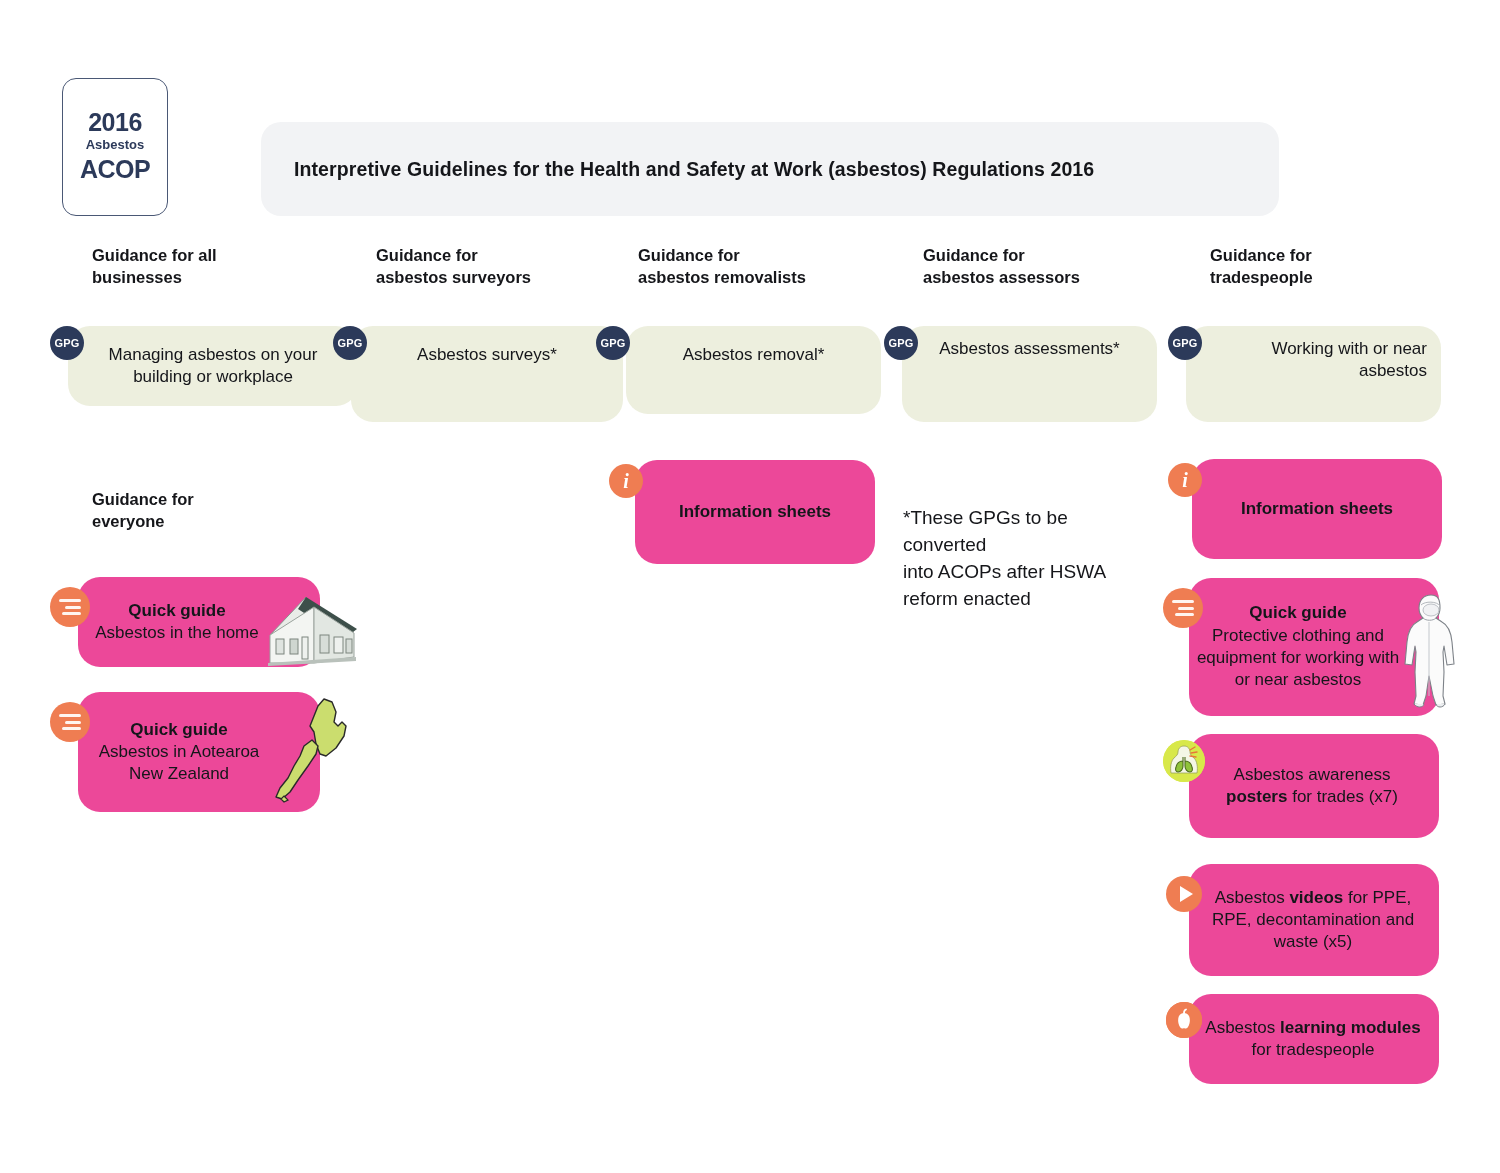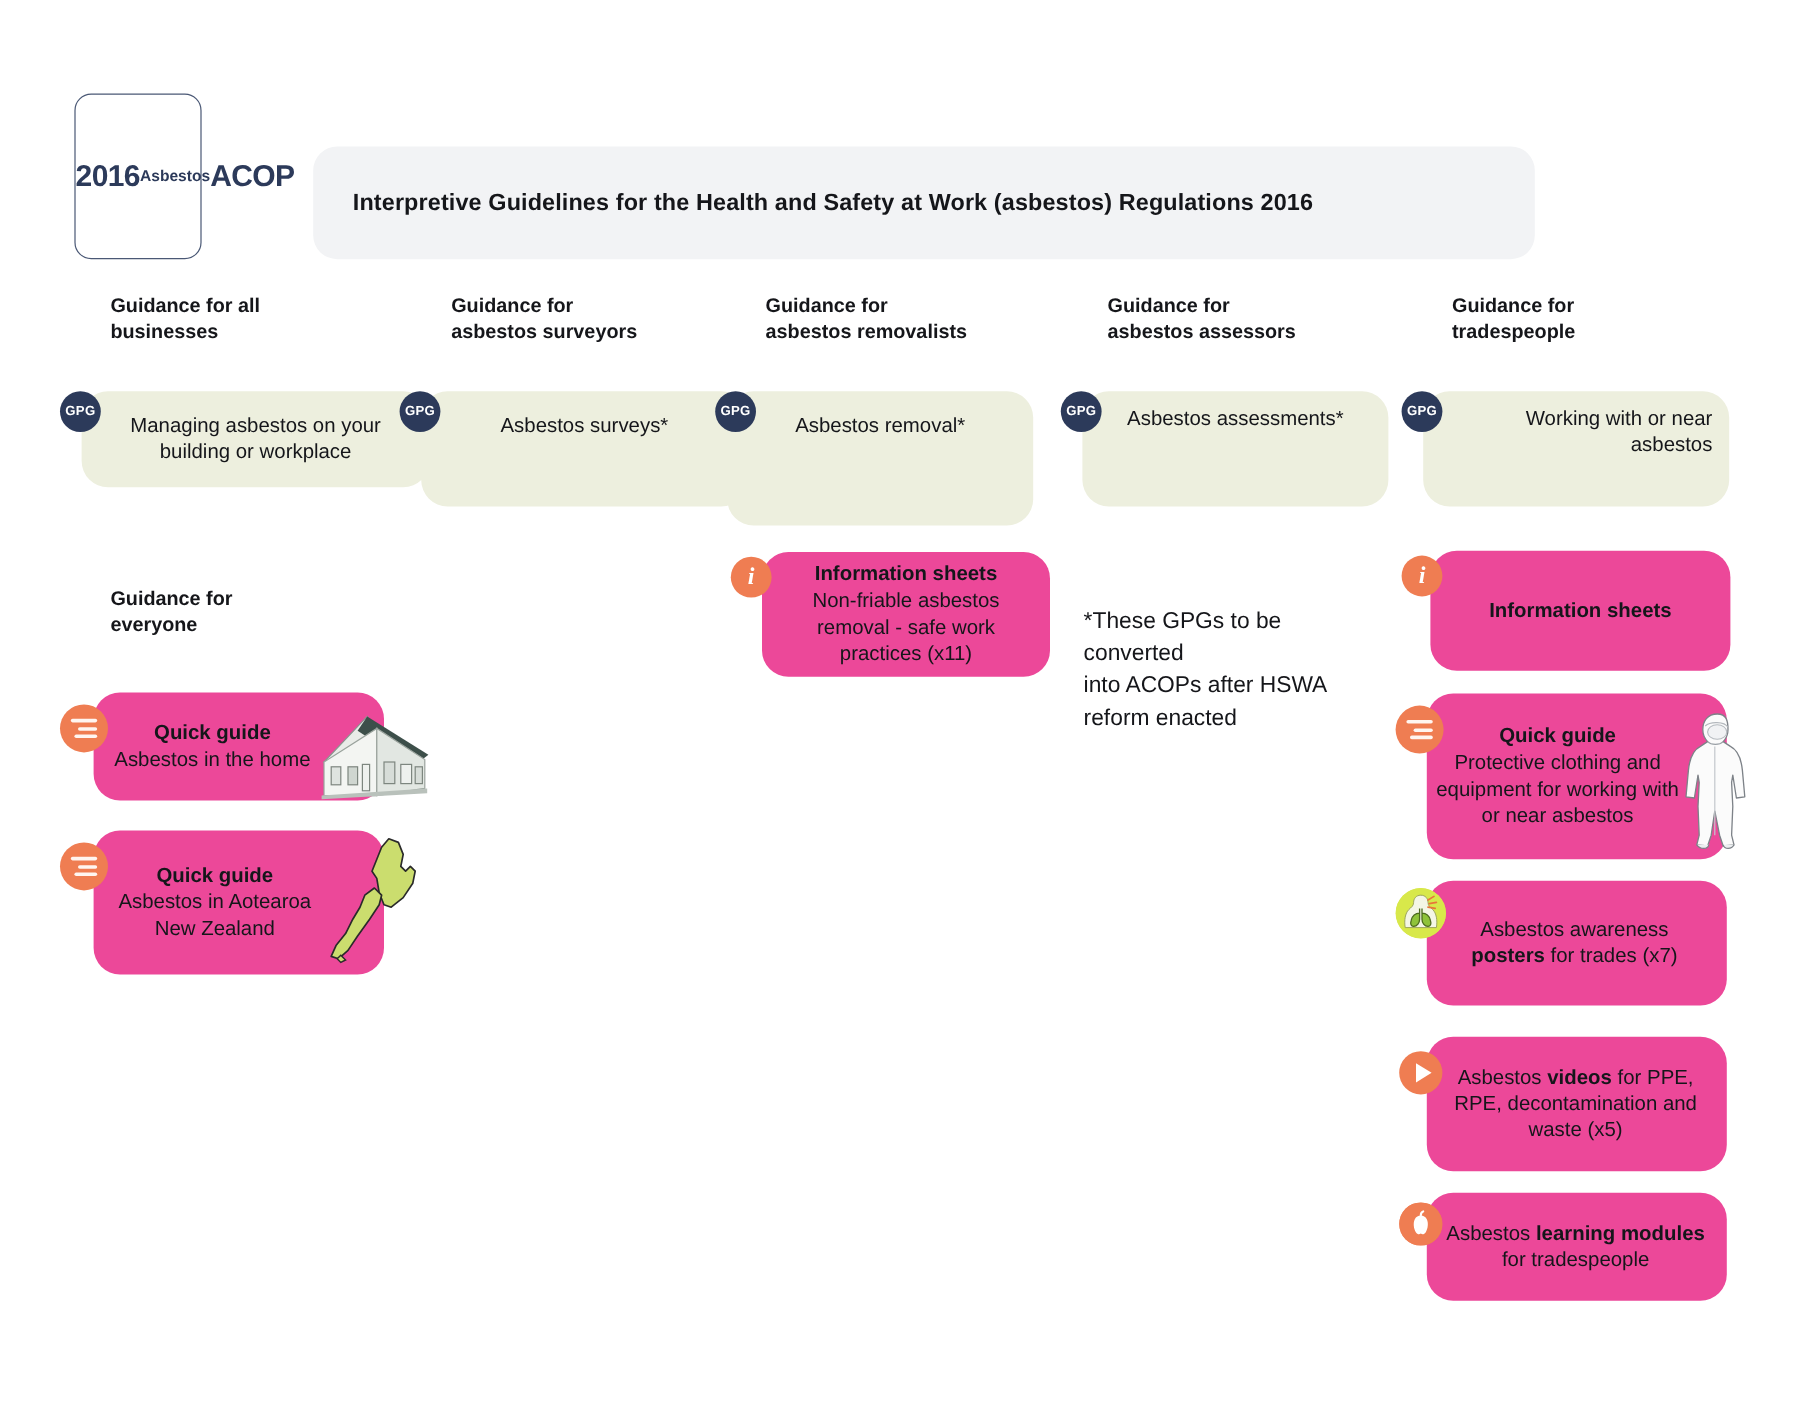--- a/index.html
+++ b/index.html
@@ -12,21 +12,21 @@
     position:relative;
     overflow:hidden;
     -webkit-font-smoothing:antialiased;
   }
   .abs{position:absolute;}
 
   
   .acop-badge{
     left:62px;top:78px;width:104px;height:136px;
     border:1.5px solid #4a5875;border-radius:14px;background:#fff;
-    display:flex;flex-direction:row;align-items:center;justify-content:flex-start;
+    display:flex;flex-direction:column;align-items:center;justify-content:center;
     color:#2c3a5a;
   }
   .acop-year{font-size:25px;font-weight:bold;letter-spacing:-0.5px;line-height:1;}
   .acop-sub{font-size:13px;font-weight:bold;line-height:1.5;}
   .acop-name{font-size:25px;font-weight:bold;letter-spacing:-0.5px;line-height:1.15;}
 
   
   .title-bar{
     left:261px;top:122px;width:1018px;height:94px;
     background:#f2f3f5;border-radius:20px;
@@ -138,21 +138,21 @@
 
 <div class="abs" style="left:333px;top:326px;">
   <div class="badge badge-gpg" style="left:0;top:0;">GPG</div>
   <div class="card green" style="position:relative;left:18px;top:0;width:272px;height:96px;">
     <div class="card-text" style="align-self:flex-start;padding-top:18px;">Asbestos surveys*</div>
   </div>
 </div>
 
 <div class="abs" style="left:596px;top:326px;">
   <div class="badge badge-gpg" style="left:0;top:0;">GPG</div>
-  <div class="card green" style="position:relative;left:10px;top:0;width:255px;height:112px;">
+  <div class="card green" style="position:relative;left:30px;top:0;width:255px;height:88px;">
     <div class="card-text" style="align-self:flex-start;padding-top:18px;">Asbestos removal*</div>
   </div>
 </div>
 
 <div class="abs" style="left:884px;top:326px;">
   <div class="badge badge-gpg" style="left:0;top:0;">GPG</div>
   <div class="card green" style="position:relative;left:18px;top:0;width:255px;height:96px;">
     <div class="card-text" style="align-self:flex-start;padding-top:12px;">Asbestos assessments*</div>
   </div>
 </div>
@@ -162,21 +162,20 @@
   <div class="card green" style="position:relative;left:18px;top:0;width:255px;height:96px;">
     <div class="card-text" style="align-self:flex-start;padding-top:12px;text-align:right;">Working with or near asbestos</div>
   </div>
 </div>
 
 <div class="abs" style="left:609px;top:460px;">
   <div class="badge badge-info" style="left:0;top:4px;">i</div>
   <div class="card grey" style="position:relative;left:26px;top:0;width:240px;height:104px;">
     <div class="card-text" style="padding:0 10px;">
       <span class="lead">Information sheets</span>
-      <span>Non-friable asbestos removal - safe work practices (x11)</span>
     </div>
   </div>
 </div>
 
 <div class="abs footnote" style="left:903px;top:505px;width:215px;">*These GPGs to be converted
 into ACOPs after HSWA
 reform enacted</div>
 
 <div class="abs" style="left:1168px;top:459px;">
   <div class="badge badge-info" style="left:0;top:4px;">i</div>

